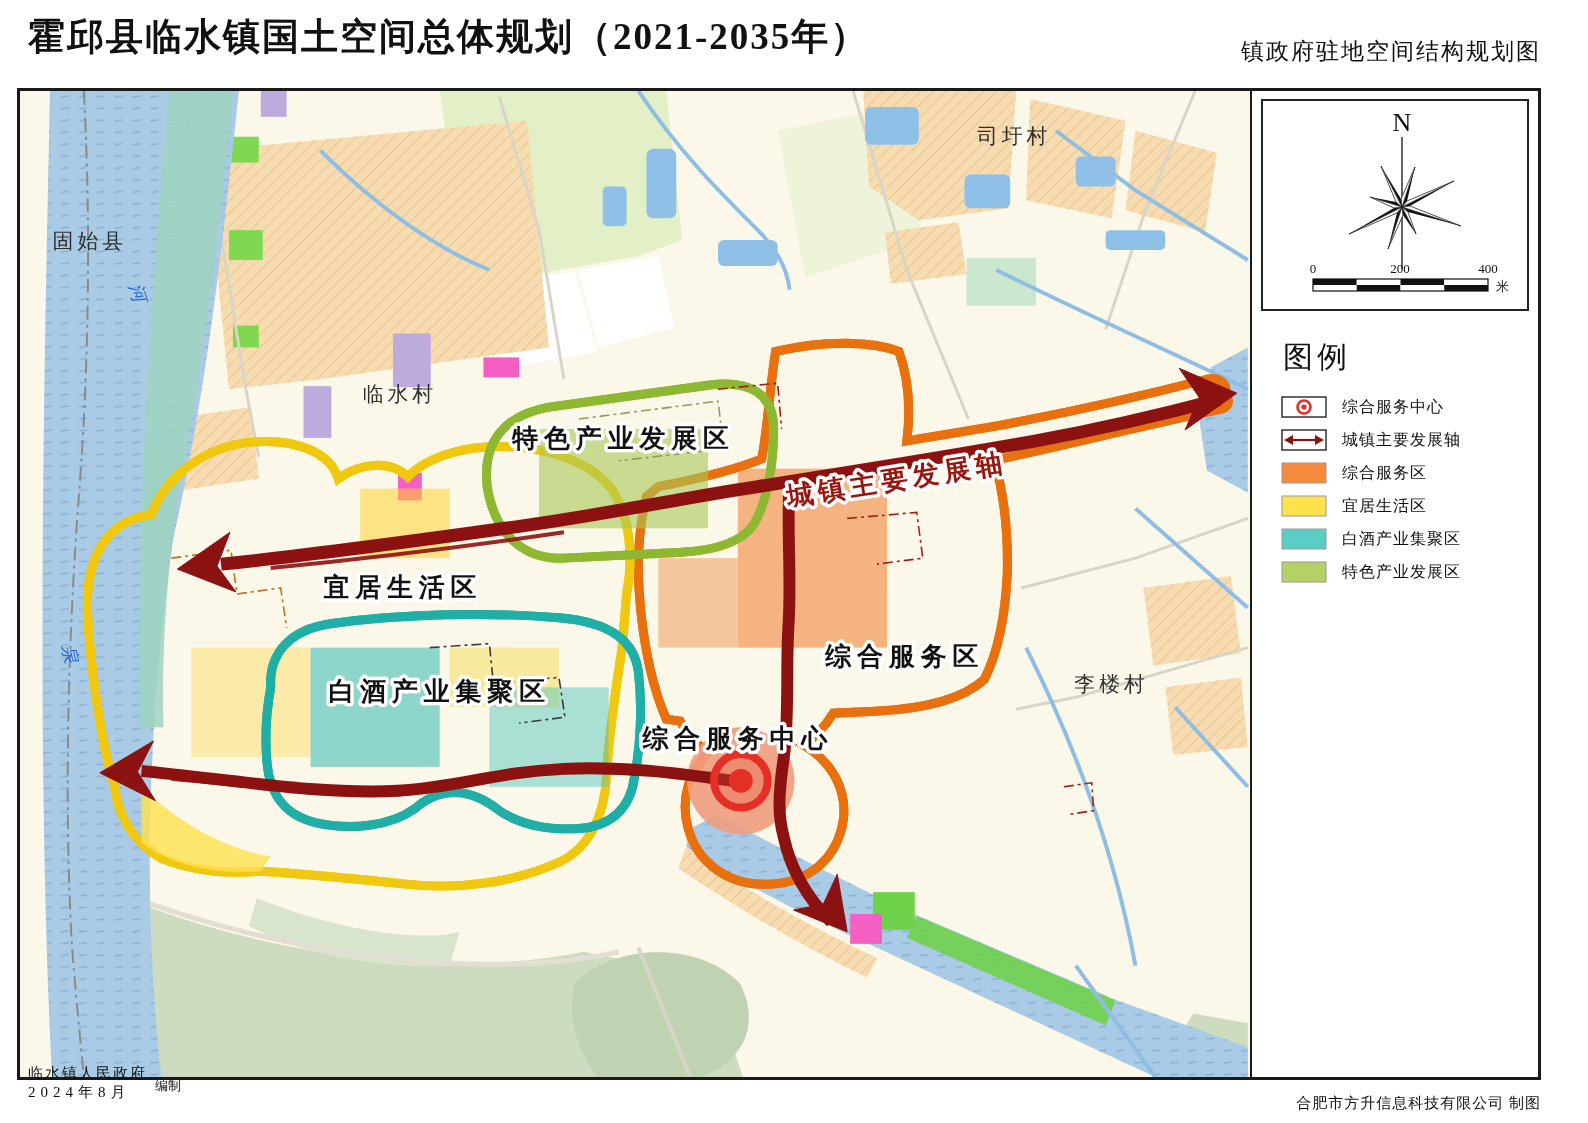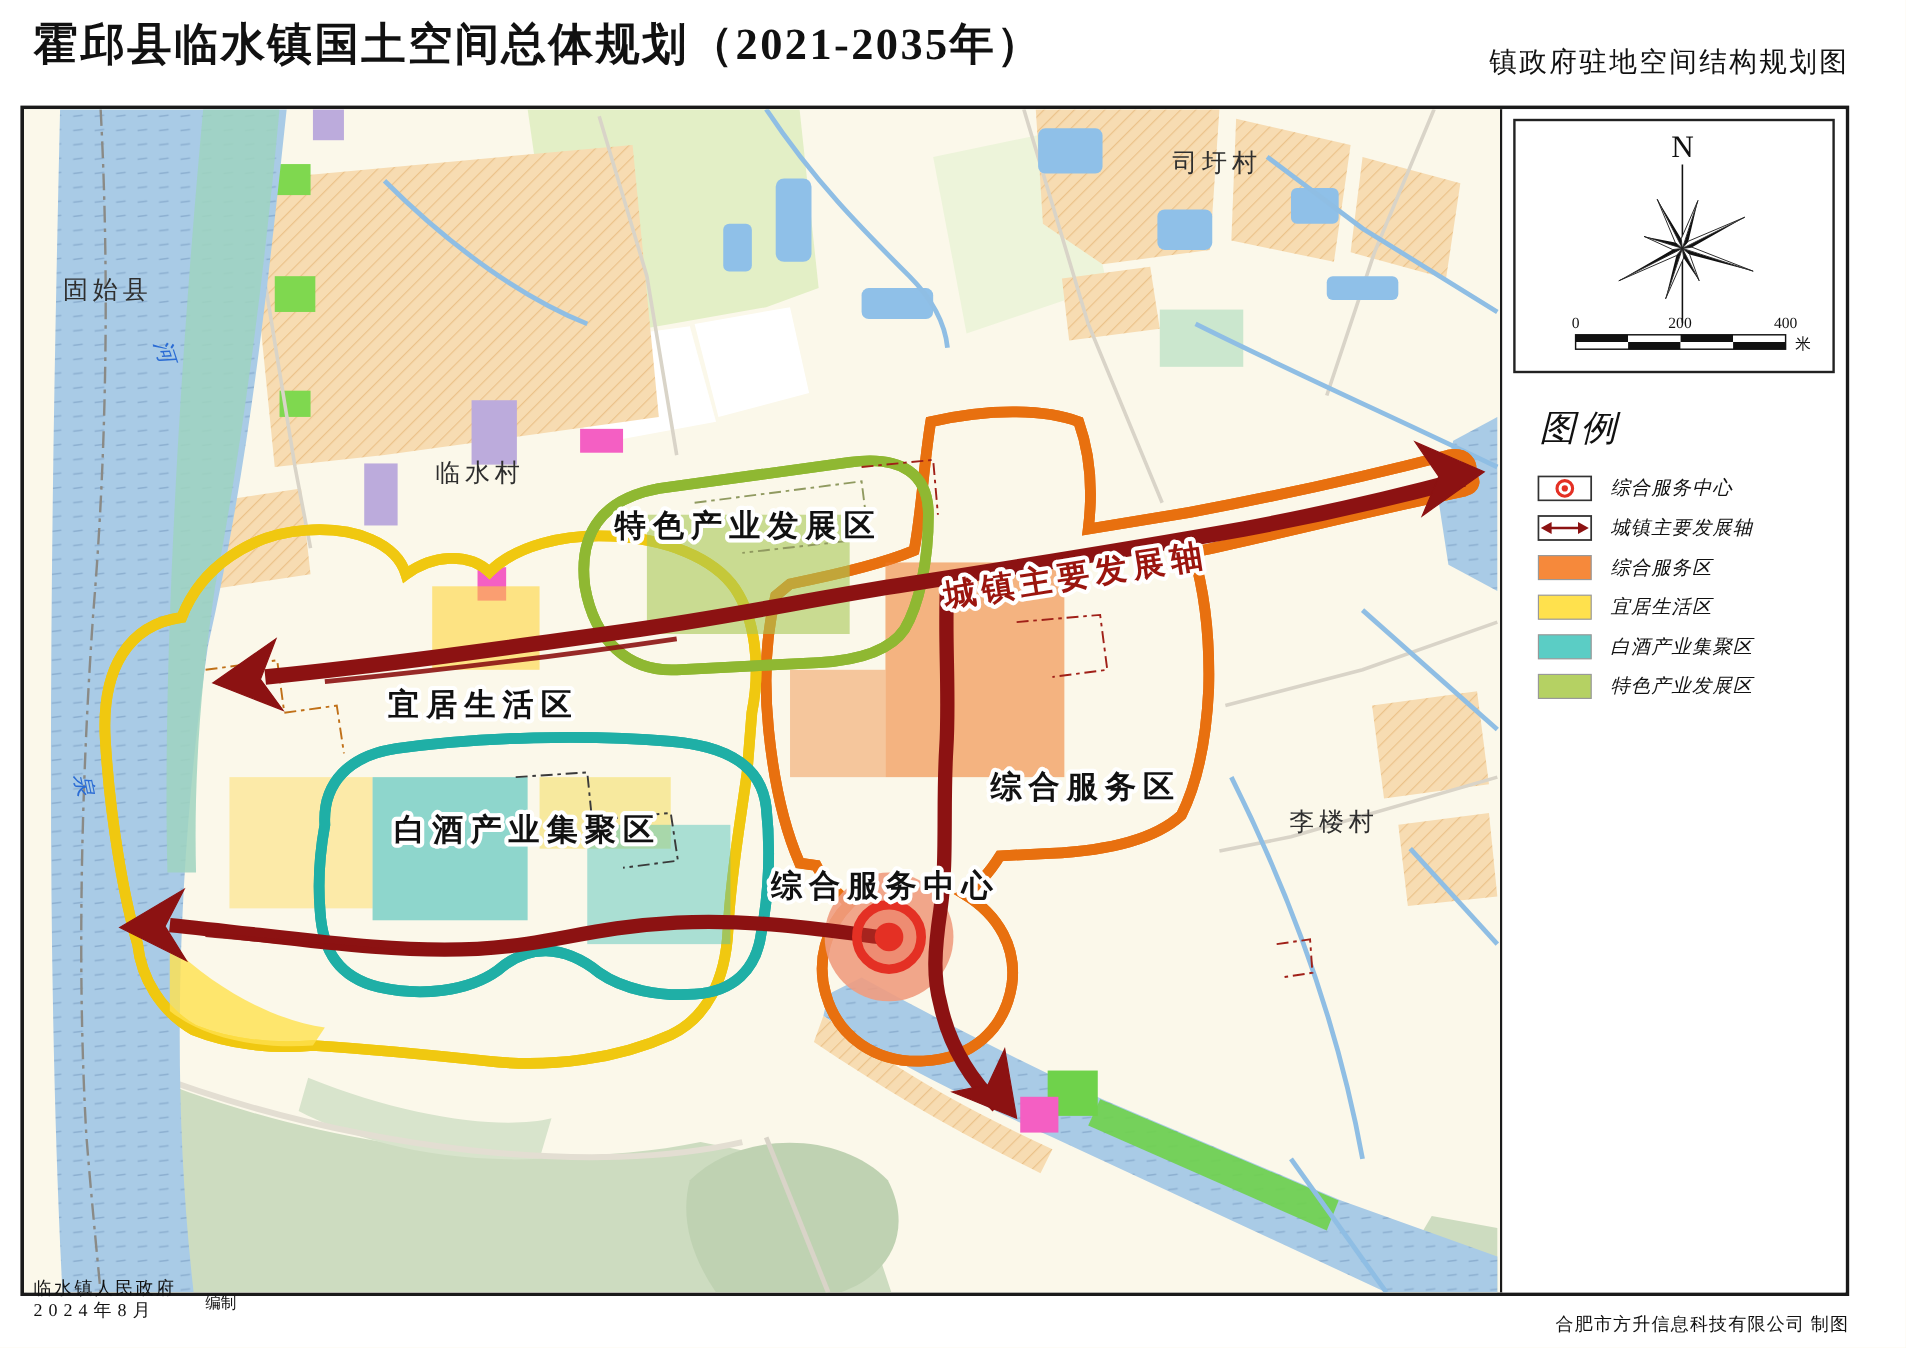--- a/index.html
+++ b/index.html
@@ -21,29 +21,29 @@
     position:absolute; left:17px; top:88px; width:1524px; height:992px;
     border:3px solid #1a1a1a; box-sizing:border-box; display:flex; background:#fff;
   }
   .map-area {
     width:1233px; height:100%; position:relative;
     border-right:2px solid #1a1a1a; box-sizing:border-box; background:#FBF8EA; overflow:hidden;
   }
   svg.mapsvg { display:block; width:100%; height:100%; }
   .panel { flex:1; position:relative; background:#fff; padding:8px 9px; box-sizing:border-box; }
   .north-box { border:2px solid #222; height:208px; position:relative; background:#fff; }
-  .legend { padding:10px 8px 0 20px;font-style:italic; }
+  .legend { padding:10px 8px 0 20px; }
   .legend-title { font-size:30px; letter-spacing:4px; margin:16px 0 18px 2px; }
   .legend-row { display:flex; align-items:center; margin-bottom:11px; }
   .legend-sym { width:46px; height:22px; margin-right:15px; flex:none; }
   .legend-label { font-size:16px; letter-spacing:1px; white-space:nowrap; }
   .footer-left { position:absolute; left:28px; top:1064px; display:flex; align-items:center; }
   .fl-org  { font-size:15px; letter-spacing:2px; }
   .fl-date { font-size:15px; letter-spacing:5px; }
-  .fl-role { font-size:13px; margin-left:24px; margin-top:6px; }
+  .fl-role { font-size:13px; margin-left:8px; margin-top:6px; }
   .footer-right { position:absolute; right:47px; top:1094px; font-size:15px; letter-spacing:1px;text-align:right; }
 
   
   text { font-family:"Liberation Serif","DejaVu Serif",serif; }
   .halo  { paint-order:stroke; stroke:#ffffff; stroke-width:7px; stroke-linejoin:round;
            fill:#111; font-weight:bold; font-size:26px; letter-spacing:6px; }
   .halo-red { paint-order:stroke; stroke:#ffffff; stroke-width:7px; stroke-linejoin:round;
            fill:#9B150E; font-weight:bold; font-size:27px; letter-spacing:5px; }
   .place { fill:#2e2e2e; font-size:21px; letter-spacing:4px; }
   .riverchar { fill:#2B6CD4; font-size:19px; font-style:italic; }

